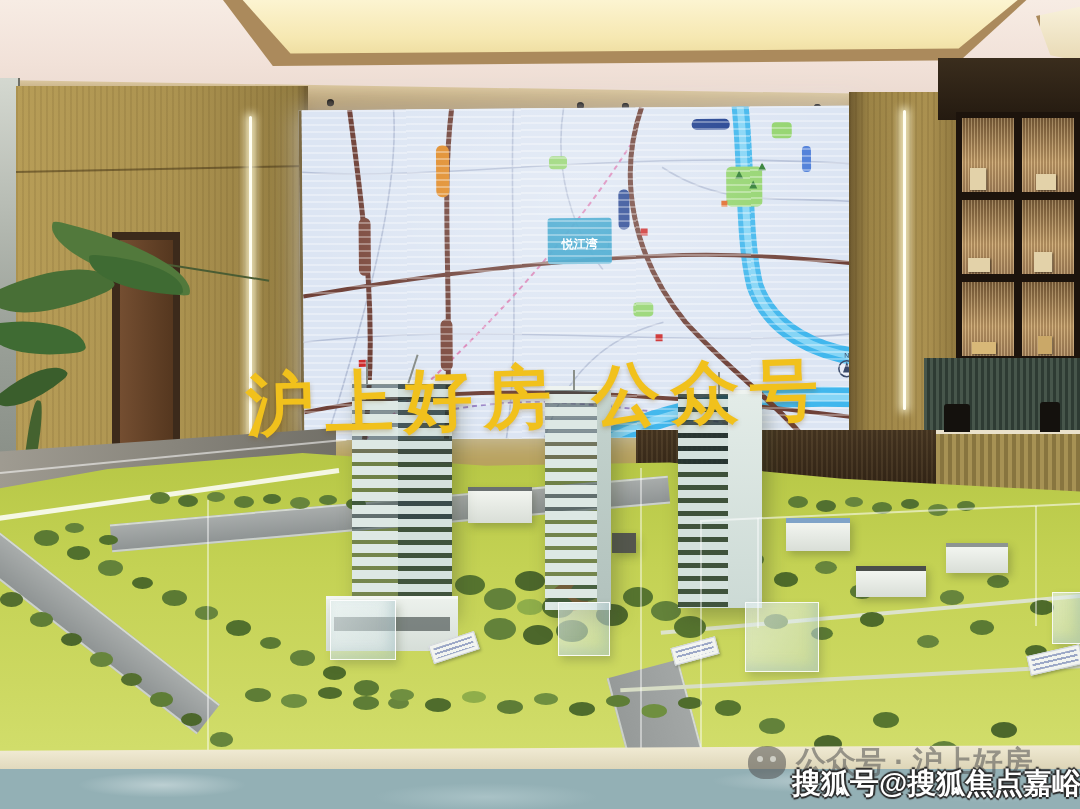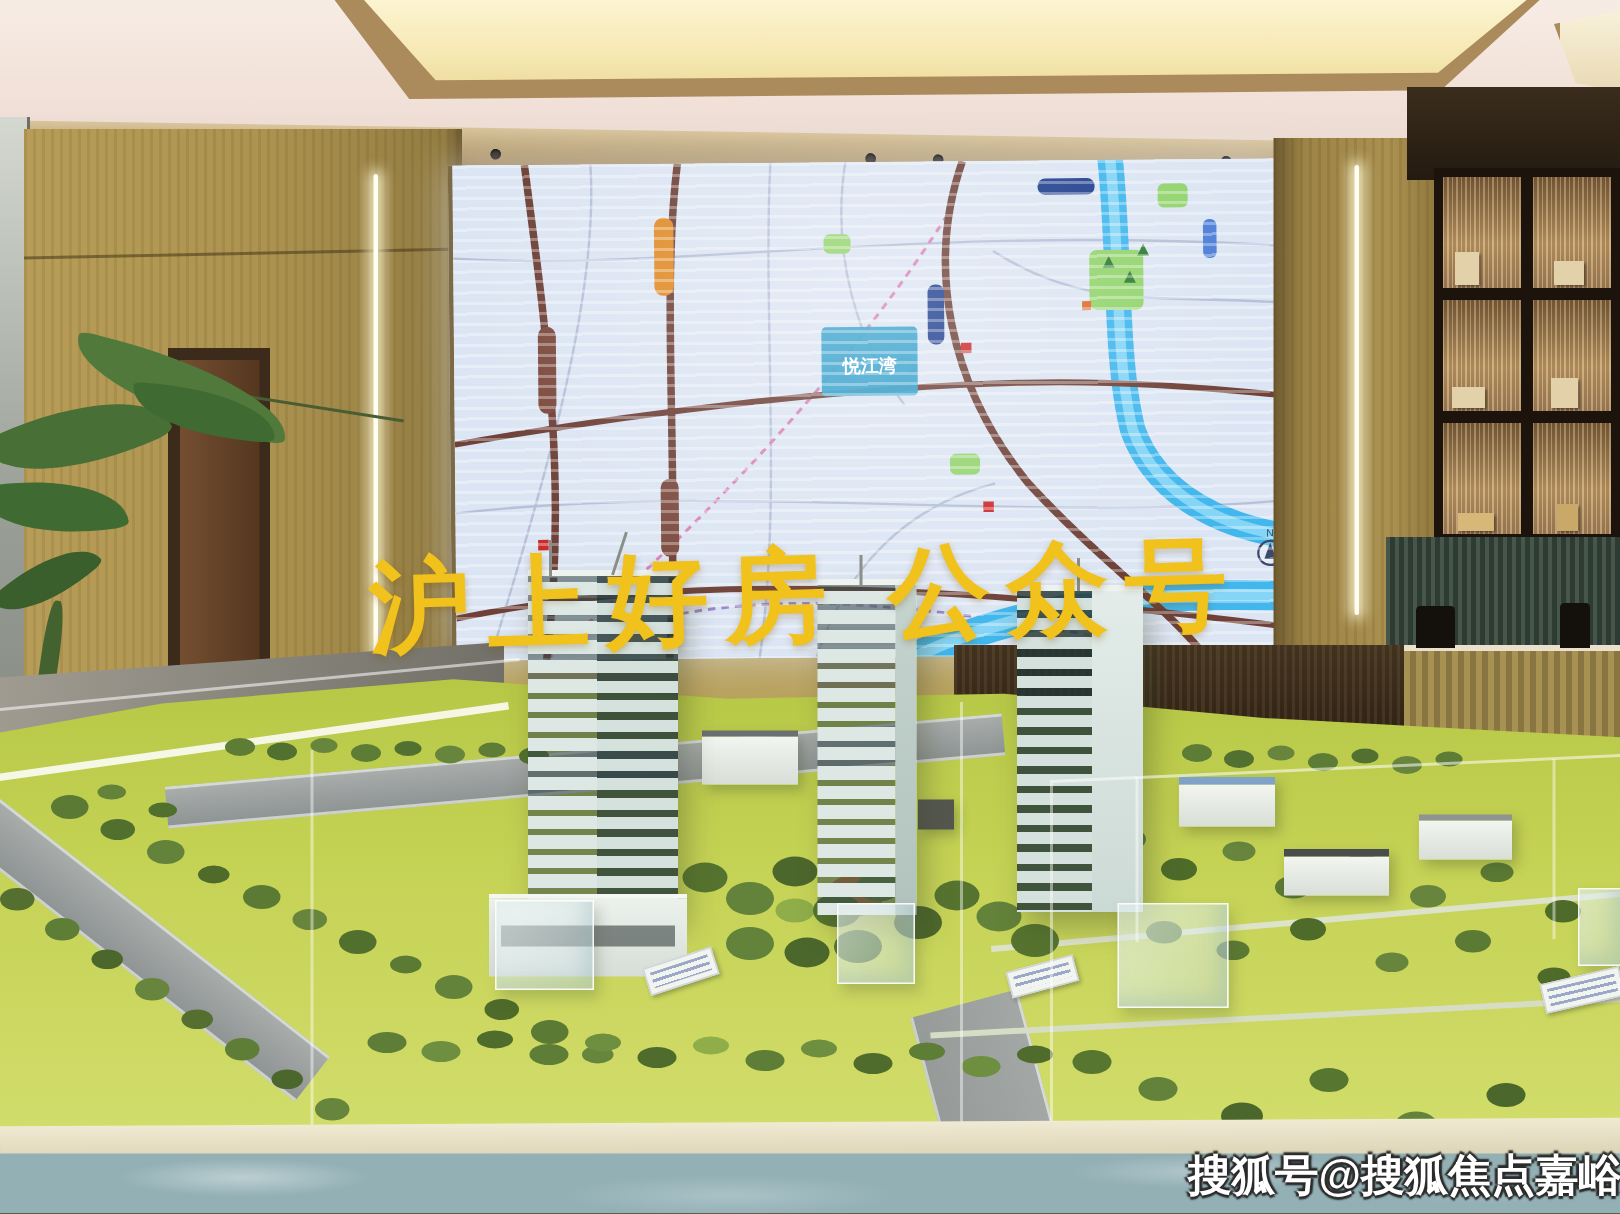--- a/index.html
+++ b/index.html
@@ -359,15 +359,19 @@
     <div class="abs glassline" style="left:640px;top:468px;width:2px;height:290px;"></div>
     <div class="abs glassline" style="left:700px;top:522px;width:2px;height:236px;"></div>
     <div class="abs glassline" style="left:757px;top:518px;width:2px;height:110px;"></div>
     <div class="abs glassline" style="left:1035px;top:506px;width:2px;height:120px;"></div>
   </div>
 
   <div class="abs ledge"></div>
   <div class="abs marble"></div>
 
   <div class="abs wm-main">沪上好房 公众号</div>
+  <div class="abs wm-wechat">
+    <span class="wechat-bubble"></span>
+    <span>公众号 · 沪上好房</span>
+  </div>
   <div class="abs wm-sohu">搜狐号@搜狐焦点嘉峪关站</div>
 
 </div>
 
 </body></html>

